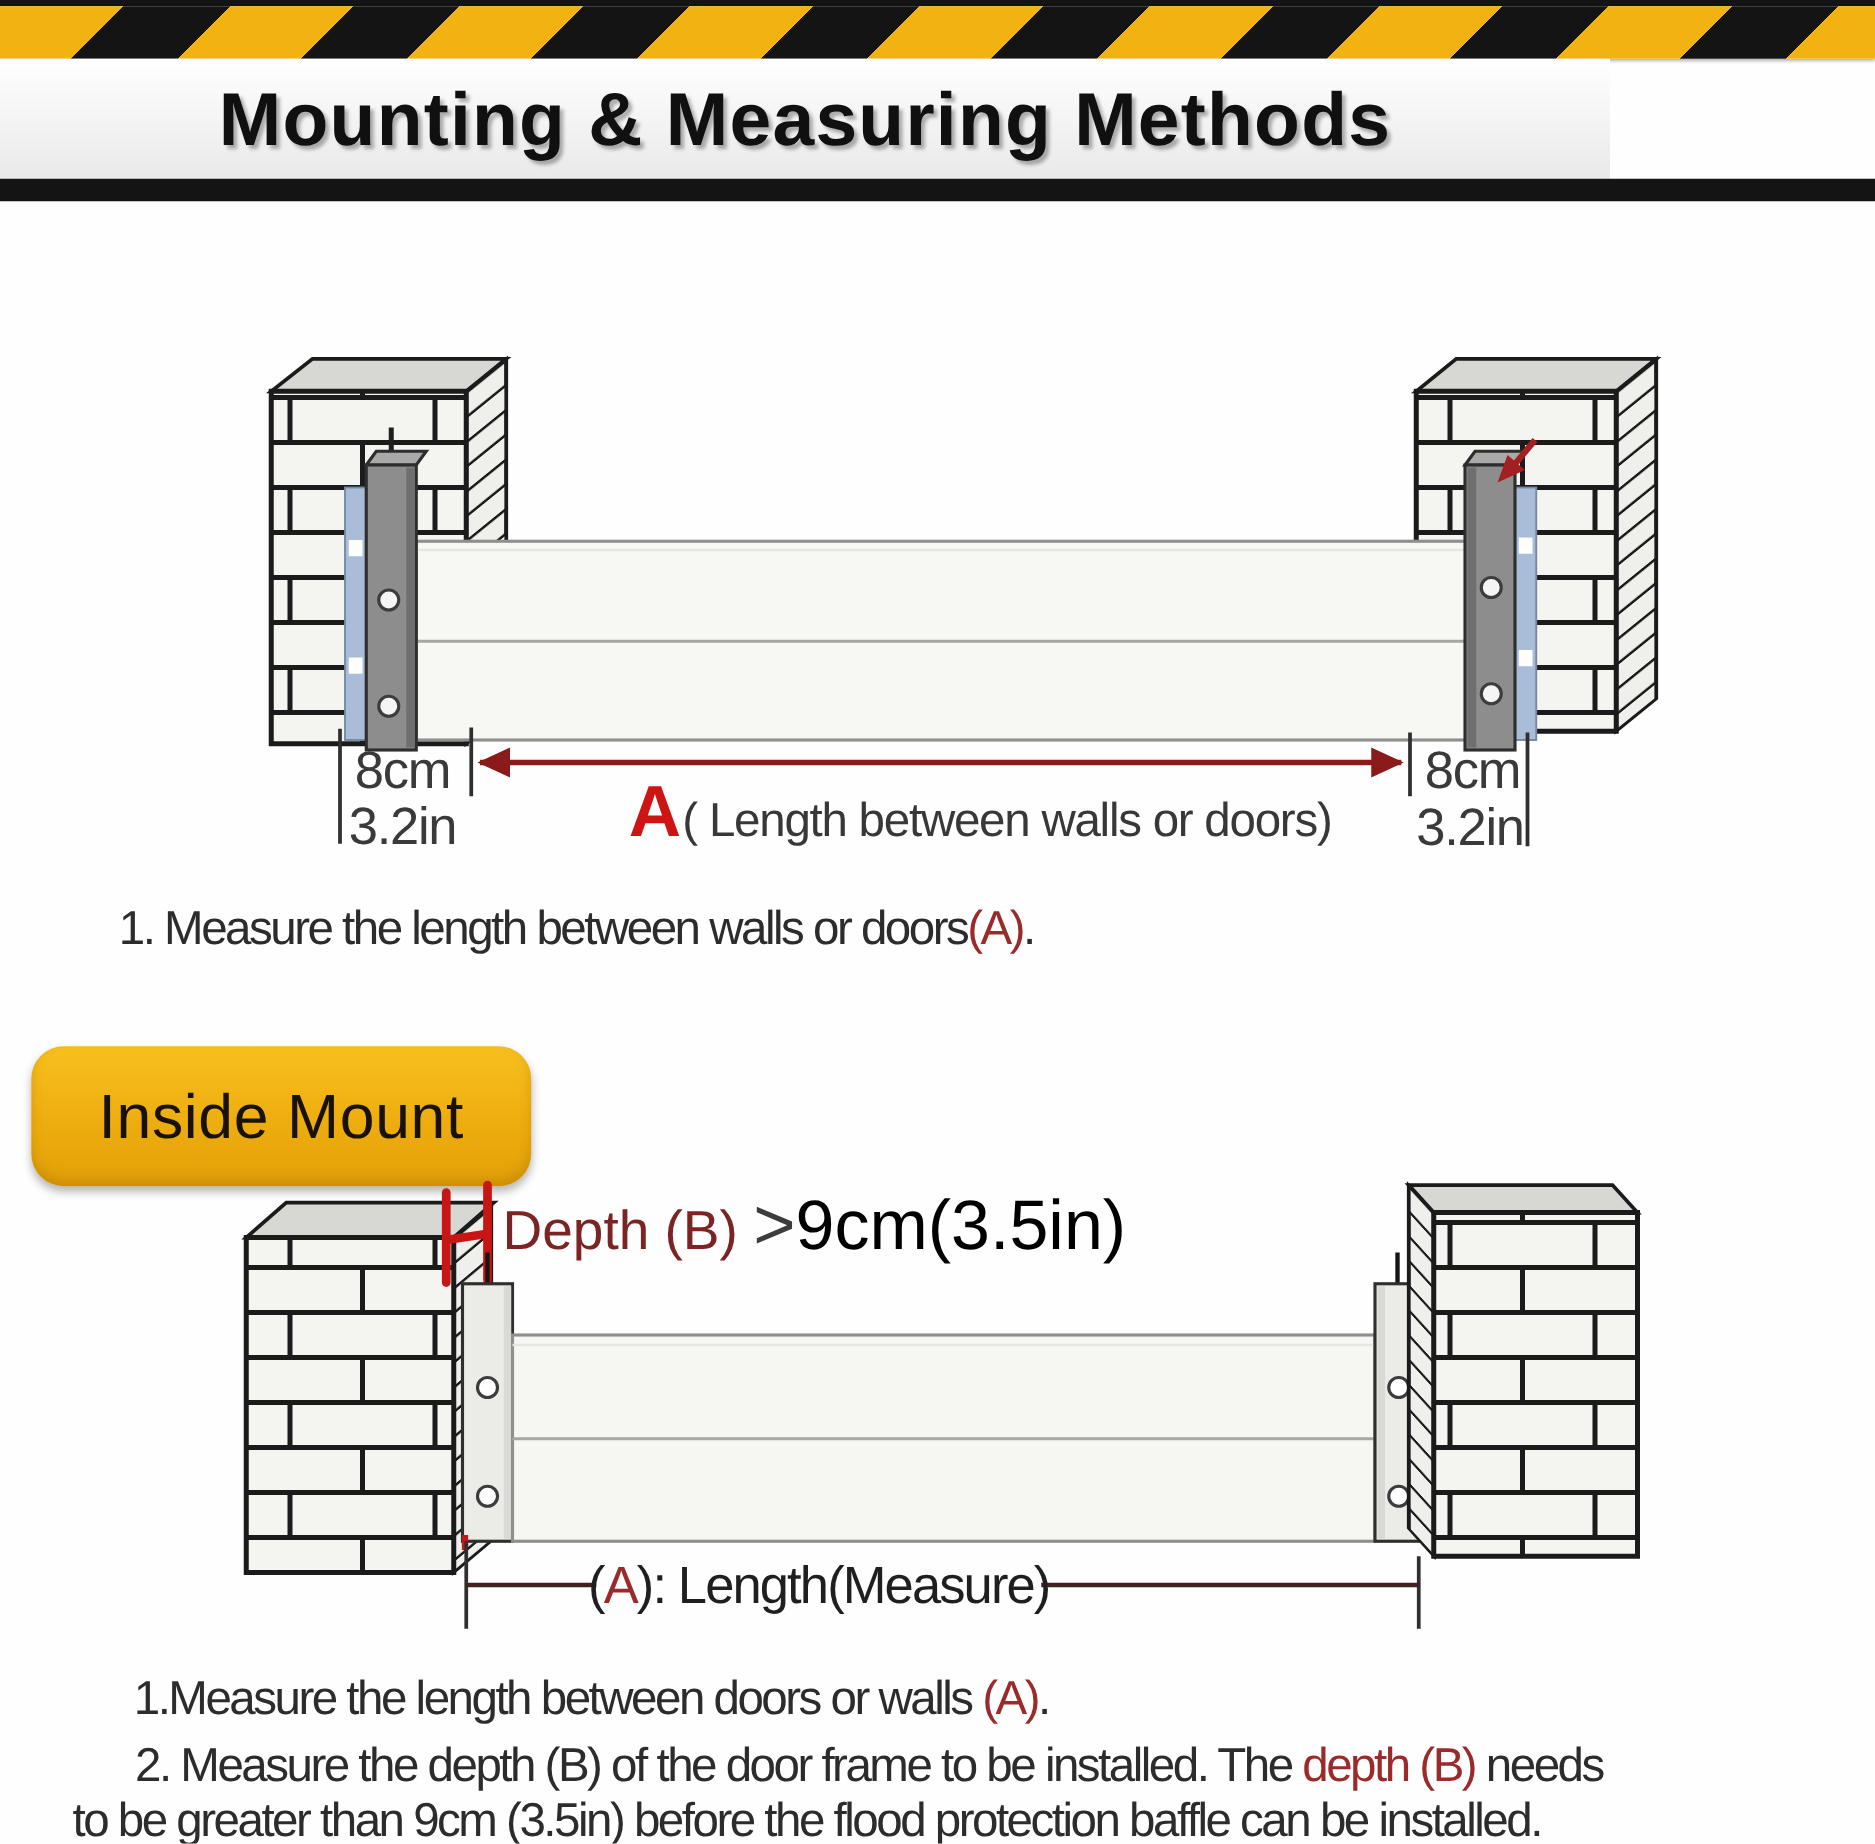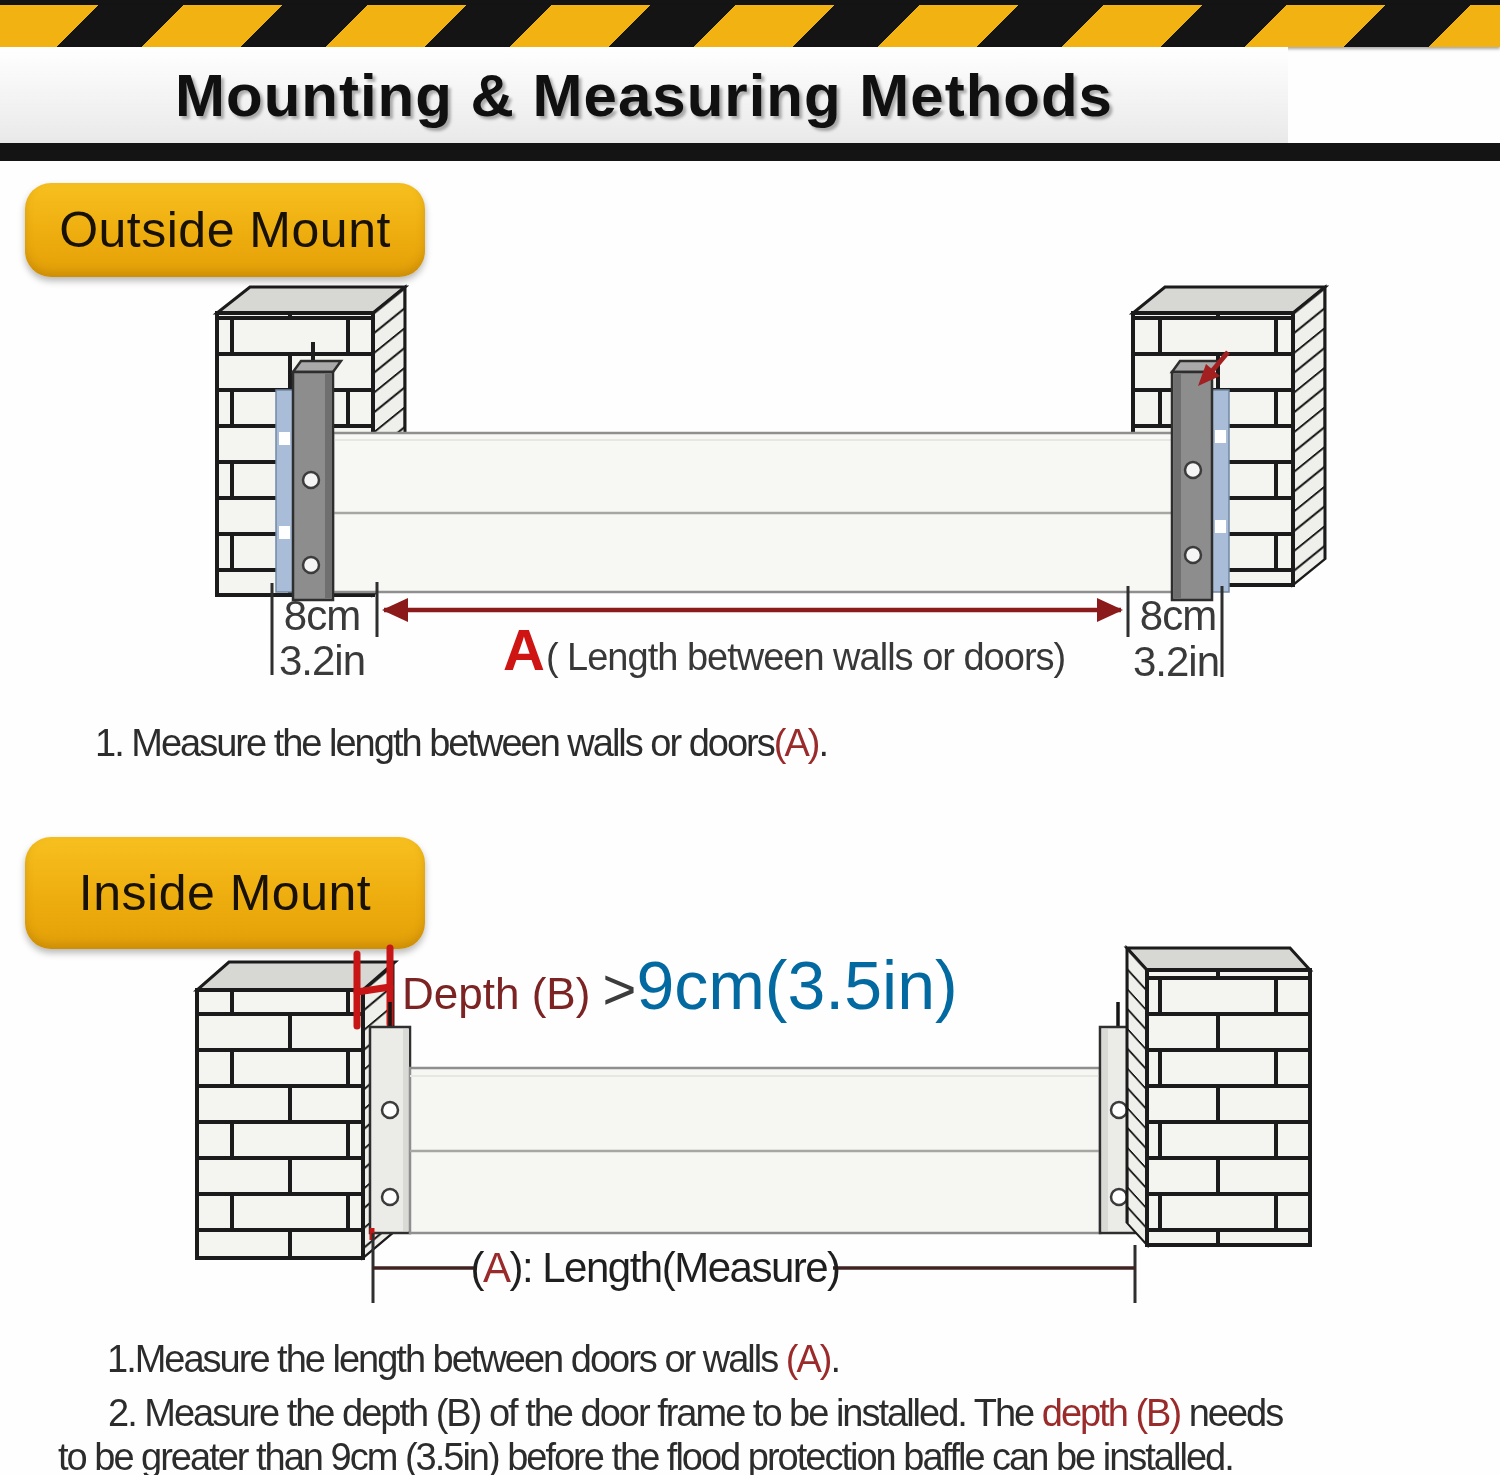--- a/index.html
+++ b/index.html
@@ -33,39 +33,36 @@
   .lbl{position:absolute;white-space:nowrap;color:#3a3a3a;letter-spacing:-1px;}
   .dim{font-size:42px;text-align:center;}
   .span-label{display:flex;align-items:baseline;}
   .bigA{font-size:58px;font-weight:700;color:#cf1414;margin-right:2px;}
   .span-rest{font-size:38px;letter-spacing:-1px;color:#383838;}
   .step{position:absolute;white-space:nowrap;font-size:38px;letter-spacing:-2px;color:#2c2c2c;}
   .em{color:#9b2b2b;}
   .depth-lbl{position:absolute;white-space:nowrap;}
   .depth-name{font-size:44px;color:#7c2323;letter-spacing:0;}
   .depth-gt{font-size:58px;color:#3c3c3c;letter-spacing:0;}
-  .depth-val{font-size:68px;color:#0369a1;letter-spacing:0;}
+  .depth-val{font-size:56px;color:#000000;letter-spacing:0;}
   .length-lbl{position:absolute;left:460px;top:1244px;width:390px;text-align:center;
               font-size:42px;letter-spacing:-1.5px;color:#1f1f1f;white-space:nowrap;}
 </style>
 </head>
 <body>
 
 <div class="page">
 
   <div class="topbar"></div>
   <div class="stripes"></div>
   <div class="title-band">
     <h1>Mounting &amp; Measuring Methods</h1>
   </div>
   <div class="blackbar"></div>
 
-  <div id="badge-outside" class="badge">
-    <span>Outside Mount</span>
-  </div>
 
   <svg class="diagram" style="top:280px" width="1500" height="420" viewBox="0 0 1500 420">
     <defs>
       <pattern id="brA" width="116" height="72" patternUnits="userSpaceOnUse">
         <rect width="116" height="72" fill="#f4f4f0"></rect>
         <path d="M0,2 H116 M0,38 H116" stroke="#1b1b1b" stroke-width="4" fill="none"></path>
         <path d="M58,2 V38" stroke="#1b1b1b" stroke-width="4" fill="none"></path>
         <path d="M0,38 V74 M116,38 V74" stroke="#1b1b1b" stroke-width="4" fill="none"></path>
       </pattern>
       <pattern id="brSA" width="116" height="72" patternUnits="userSpaceOnUse" patternTransform="scale(0.55)">

